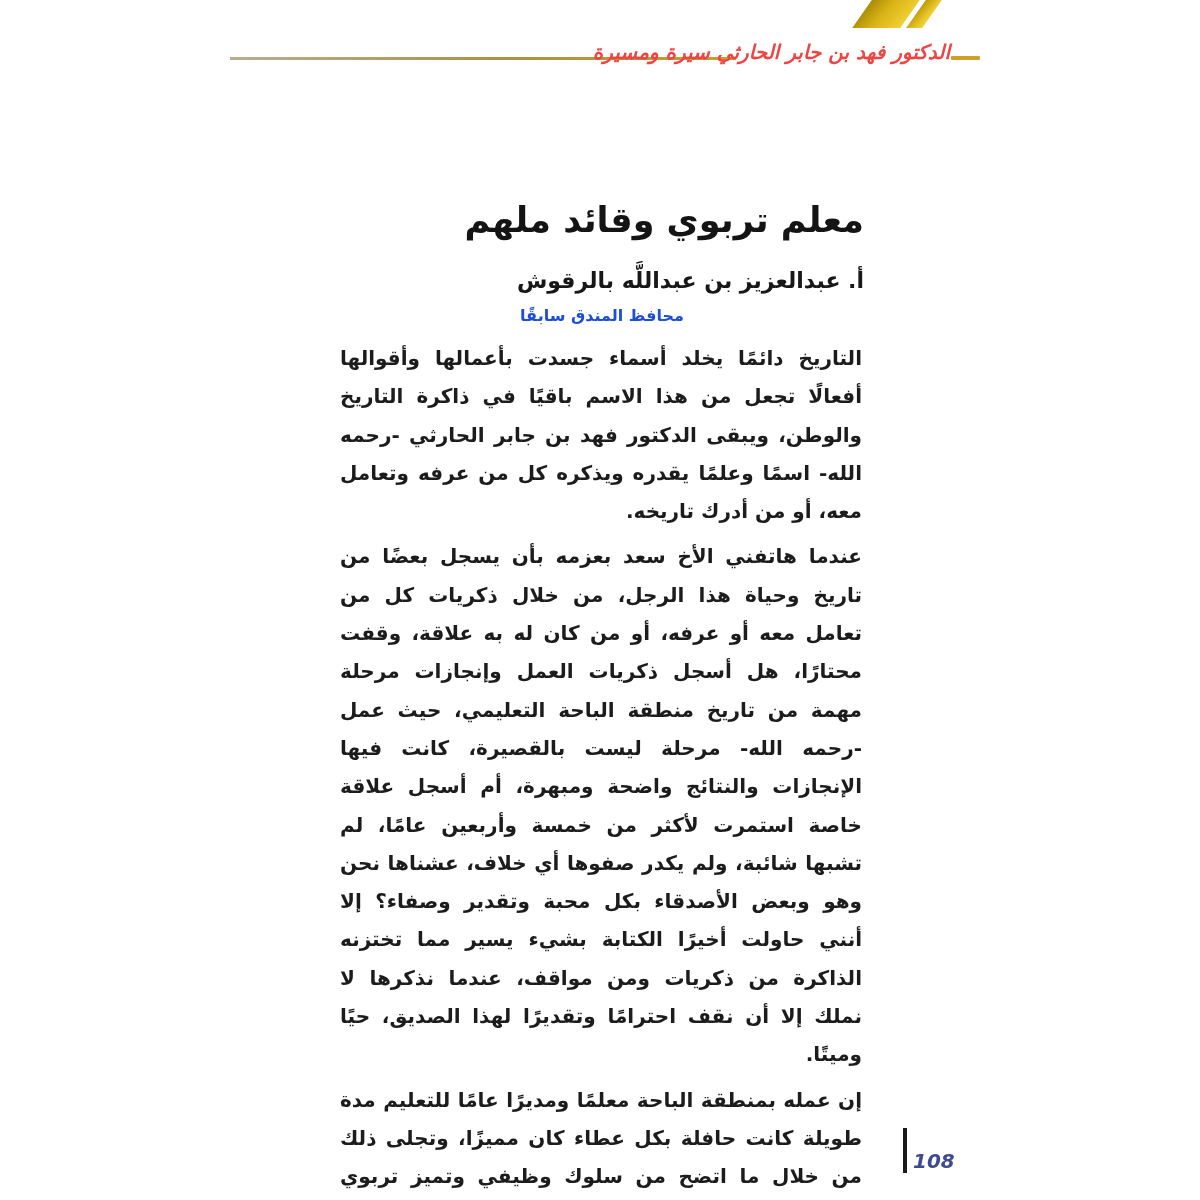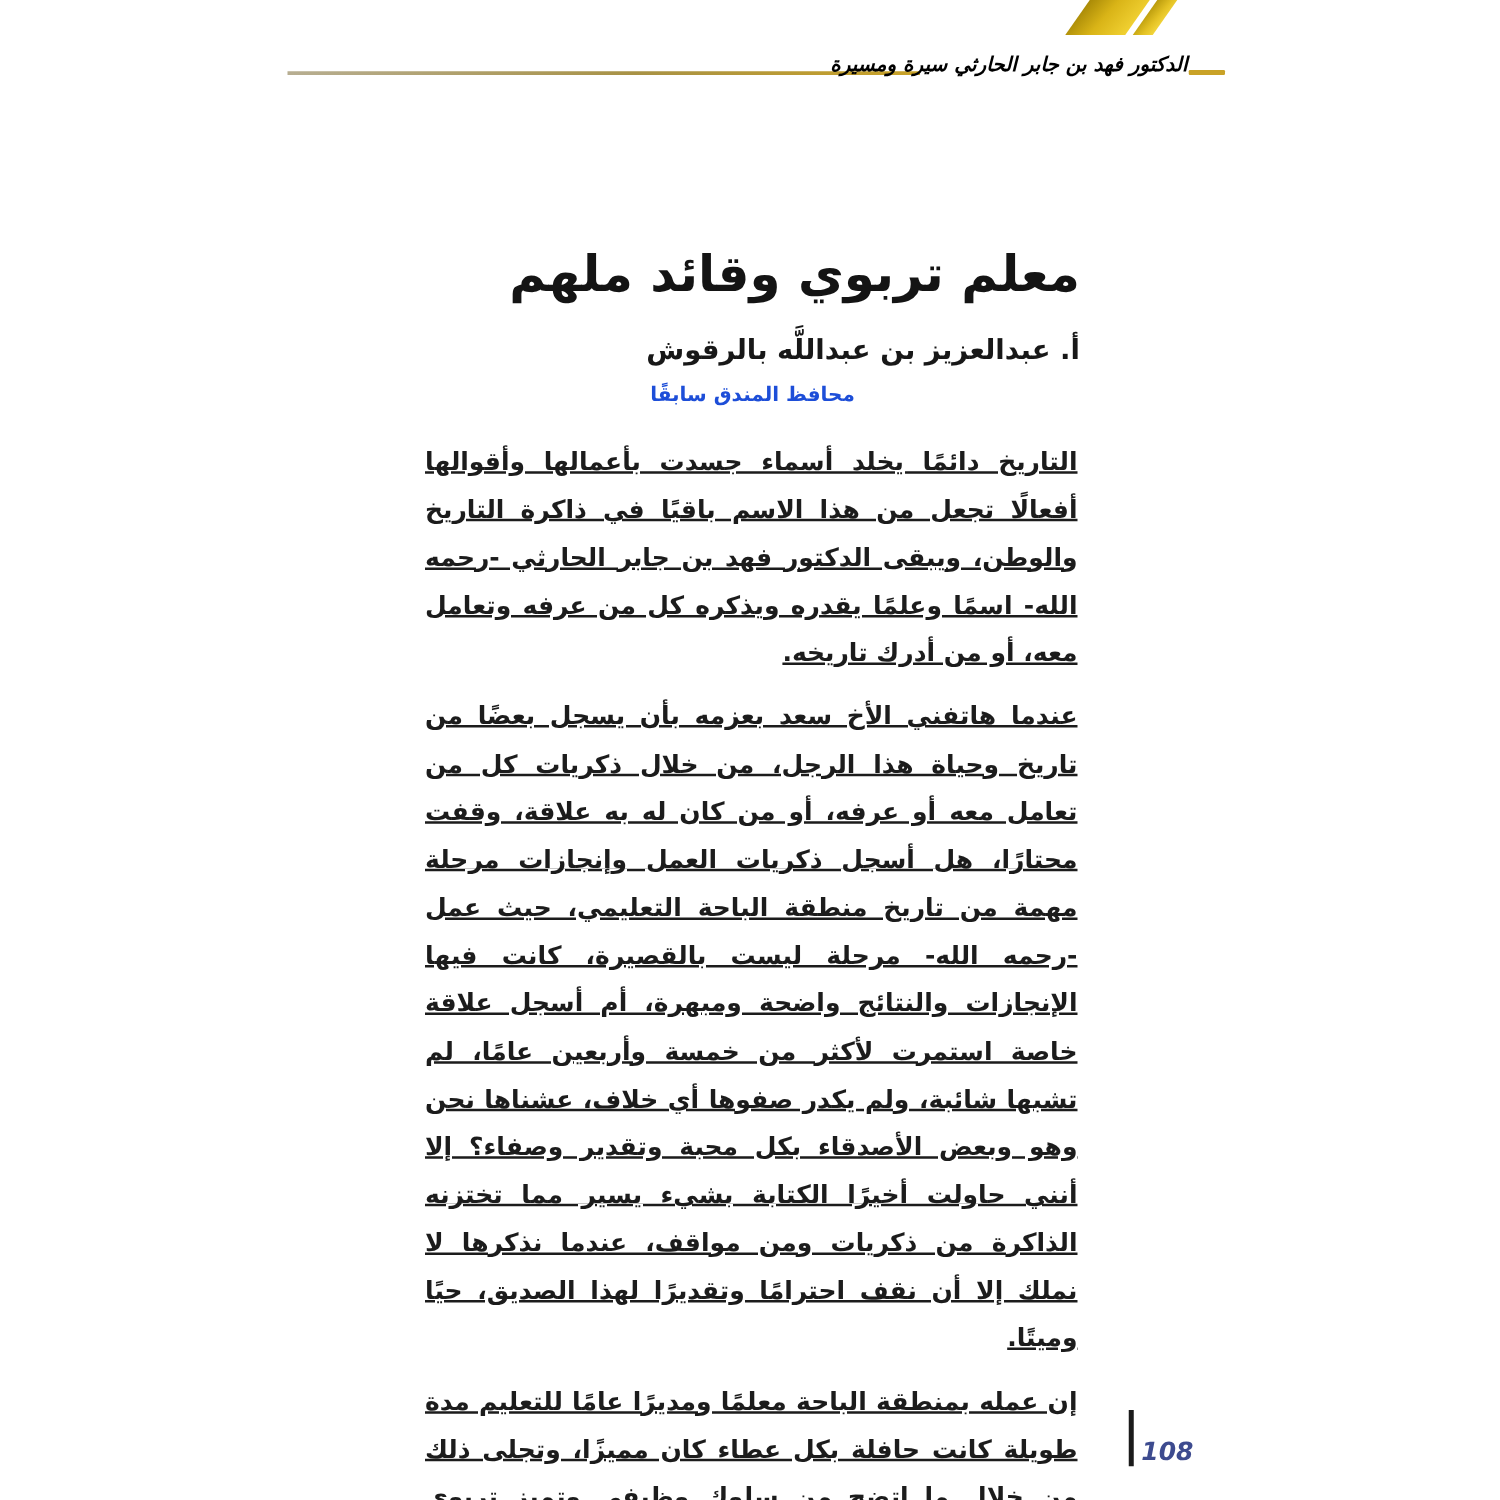--- a/index.html
+++ b/index.html
@@ -21,51 +21,51 @@
     transform:skewX(-35deg);
     background:linear-gradient(100deg,#b99a0c 0%,#e4c224 60%,#f3d63c 100%);
   }
   .header-rule{
     position:absolute;top:57px;left:230px;width:506px;height:3px;
     background:linear-gradient(90deg,#b7ae92 0%,#a89245 55%,#c9a227 100%);
   }
   .header-title{
     position:absolute;top:34px;left:705px;width:245px;height:36px;
     direction:rtl;text-align:left;
-    font-style:italic;font-weight:700;font-size:16px;line-height:36px;
-    color:#000000;white-space:nowrap;
+    font-style:italic;font-weight:700;font-size:20px;line-height:36px;
+    color:#ef4444;white-space:nowrap;
   }
   .header-dash{
     position:absolute;top:56px;left:951px;width:29px;height:4px;
     background:#c9a227;border-radius:1px;
   }
 
   
   .article-title{
     position:absolute;top:196px;left:340px;width:524px;margin:0;
     direction:rtl;text-align:right;
-    font-size:40px;line-height:48px;font-weight:800;color:#141414;
+    font-size:35px;line-height:48px;font-weight:800;color:#141414;
     letter-spacing:0px;
   }
   .author{
     position:absolute;top:264px;left:340px;width:524px;
     direction:rtl;text-align:right;
     font-size:22px;line-height:34px;font-weight:700;color:#181818;
   }
   .author-role{
     position:absolute;top:303px;left:340px;width:524px;
     direction:rtl;text-align:center;
     font-size:16px;line-height:26px;font-weight:700;color:#1d4ed8;
   }
   .body-text{
     position:absolute;top:338px;left:340px;width:522px;
     direction:rtl;text-align:justify;
     font-size:20px;line-height:38.3px;font-weight:700;color:#1c1c1c;
   }
-  .body-text p{margin:12px 0 7px 0;text-decoration:underline;}
+  .body-text p{margin:1px 0 7px 0;}
 
   
   .pagenum-bar{
     position:absolute;top:1128px;left:903px;width:4px;height:45px;
     background:#1b1b1b;
   }
   .pagenum{
     position:absolute;top:1147px;left:913px;
     font-size:20px;line-height:28px;font-weight:700;color:#3d4b8f;font-style:italic;
   }

